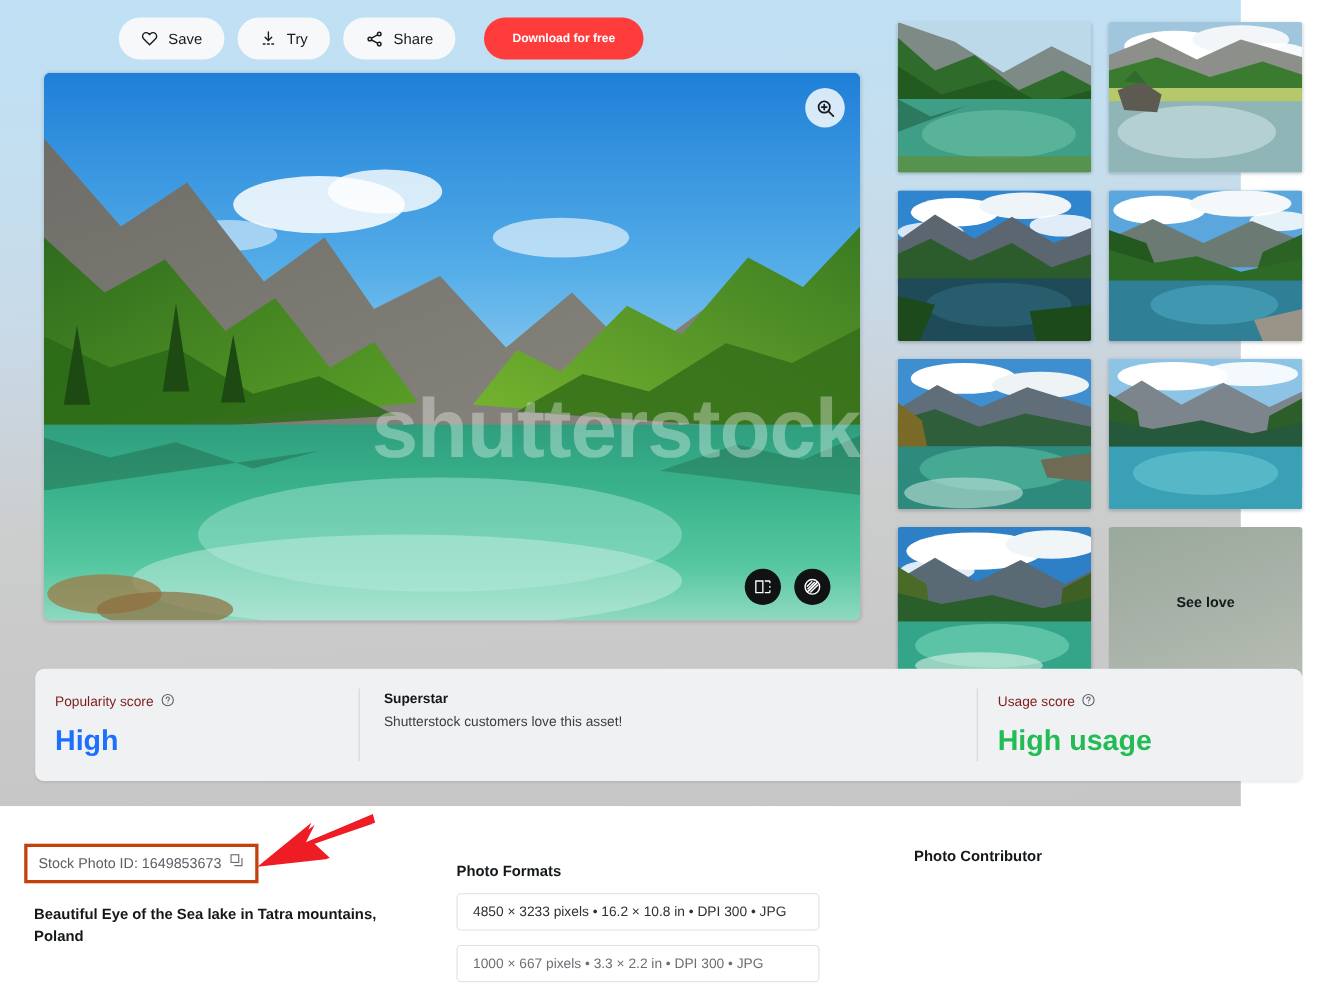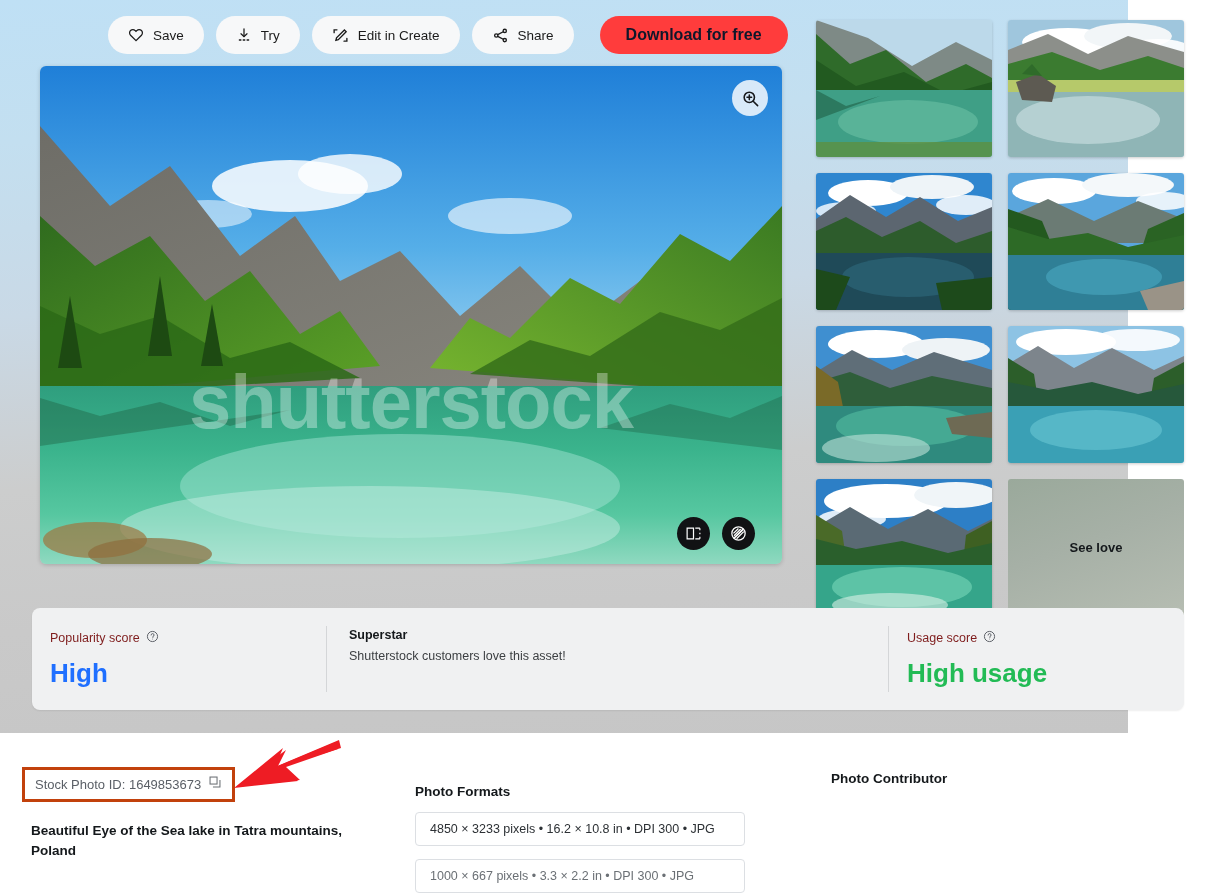--- a/index.html
+++ b/index.html
@@ -29,41 +29,41 @@
     display:flex; align-items:center; gap:9px;
     height:38px; padding:0 20px;
     background:#f7f8f9; border:none; border-radius:19px;
     font-size:13.5px; color:#1b1b1b; cursor:pointer;
     font-family:"Liberation Sans", sans-serif;
     white-space:nowrap;
   }
   .pill svg { display:block; }
   .pill-download {
     height:38px; padding:0 26px;
-    background:#ff3c3c; color:#0f172a;
+    background:#ff3c3c; color:#ffffff;
     border:none; border-radius:19px;
-    font-size:16px; font-weight:bold; cursor:pointer;
+    font-size:11px; font-weight:bold; cursor:pointer;
     margin-left:14px;
     font-family:"Liberation Sans", sans-serif;
   }
 
   
   .main-photo {
     position:absolute; left:40px; top:66px; width:742px; height:498px;
     border-radius:6px; overflow:hidden;
     box-shadow:0 1px 4px rgba(0,0,0,.18);
   }
   .photo-canvas { position:absolute; inset:0; }
   .watermark {
     position:absolute; left:0; right:0; top:286px;
-    text-align:center;
+    text-align:right;
     font-size:76px; font-weight:bold; letter-spacing:-1px;
     color:rgba(255,255,255,.34);
     font-family:"Liberation Sans", sans-serif;
-    line-height:1; user-select:none; pointer-events:none;margin-top:12px;
+    line-height:1; user-select:none; pointer-events:none;
   }
   .zoom-btn {
     position:absolute; right:14px; top:14px;
     width:36px; height:36px; border-radius:50%;
     background:rgba(255,255,255,.82);
     display:flex; align-items:center; justify-content:center;
     cursor:pointer; border:none;
   }
   .overlay-btns {
     position:absolute; right:27px; bottom:14px;
@@ -166,30 +166,20 @@
       <span>
         <svg width="16" height="16" viewBox="0 0 24 24" fill="none" stroke="#1b1b1b" stroke-width="1.9" stroke-linecap="round">
           <path d="M12 3v11"></path>
               <path d="M7.5 10.2 12 14.6l4.5-4.4"></path>
           <path d="M5 19.5h2.4M10.8 19.5h2.4M16.6 19.5H19"></path>
         </svg>
       </span>
       <span>Try</span>
     </button>
 
-    <button class="pill">
-      <span>
-        <svg width="17" height="17" viewBox="0 0 24 24" fill="none" stroke="#1b1b1b" stroke-width="1.9" stroke-linecap="round">
-          <path d="M3 8V4h4"></path>
-              <path d="M21 16v4h-4"></path>
-          <path d="M17.5 4.2 6.4 15.3l-.9 3.4 3.4-.9L20 6.7z"></path>
-        </svg>
-      </span>
-      <span>Edit in Create</span>
-    </button>
 
     <button class="pill">
       <span>
         <svg width="17" height="17" viewBox="0 0 24 24" fill="none" stroke="#1b1b1b" stroke-width="1.9">
           <circle cx="18" cy="5.5" r="2.3"></circle>
               <circle cx="18" cy="18.5" r="2.3"></circle>
               <circle cx="6" cy="12" r="2.3"></circle>
           <path d="M8.1 10.8 15.9 6.7M8.1 13.2l7.8 4.1"></path>
         </svg>
       </span>

